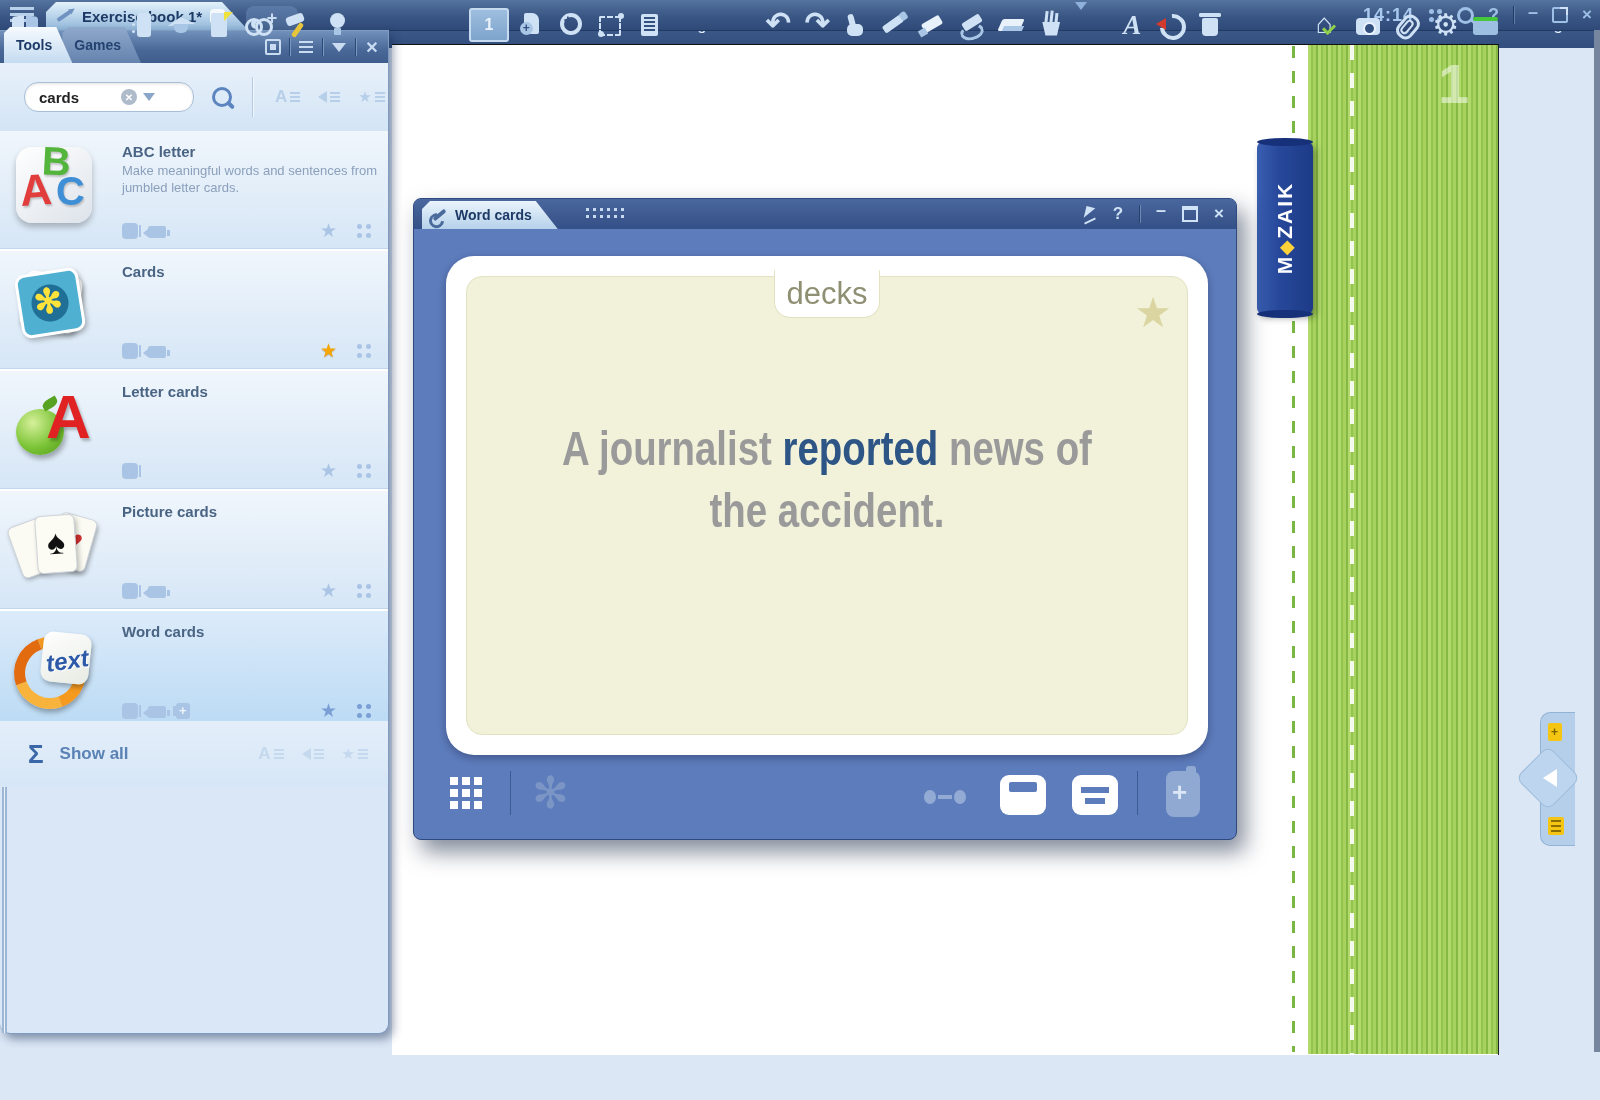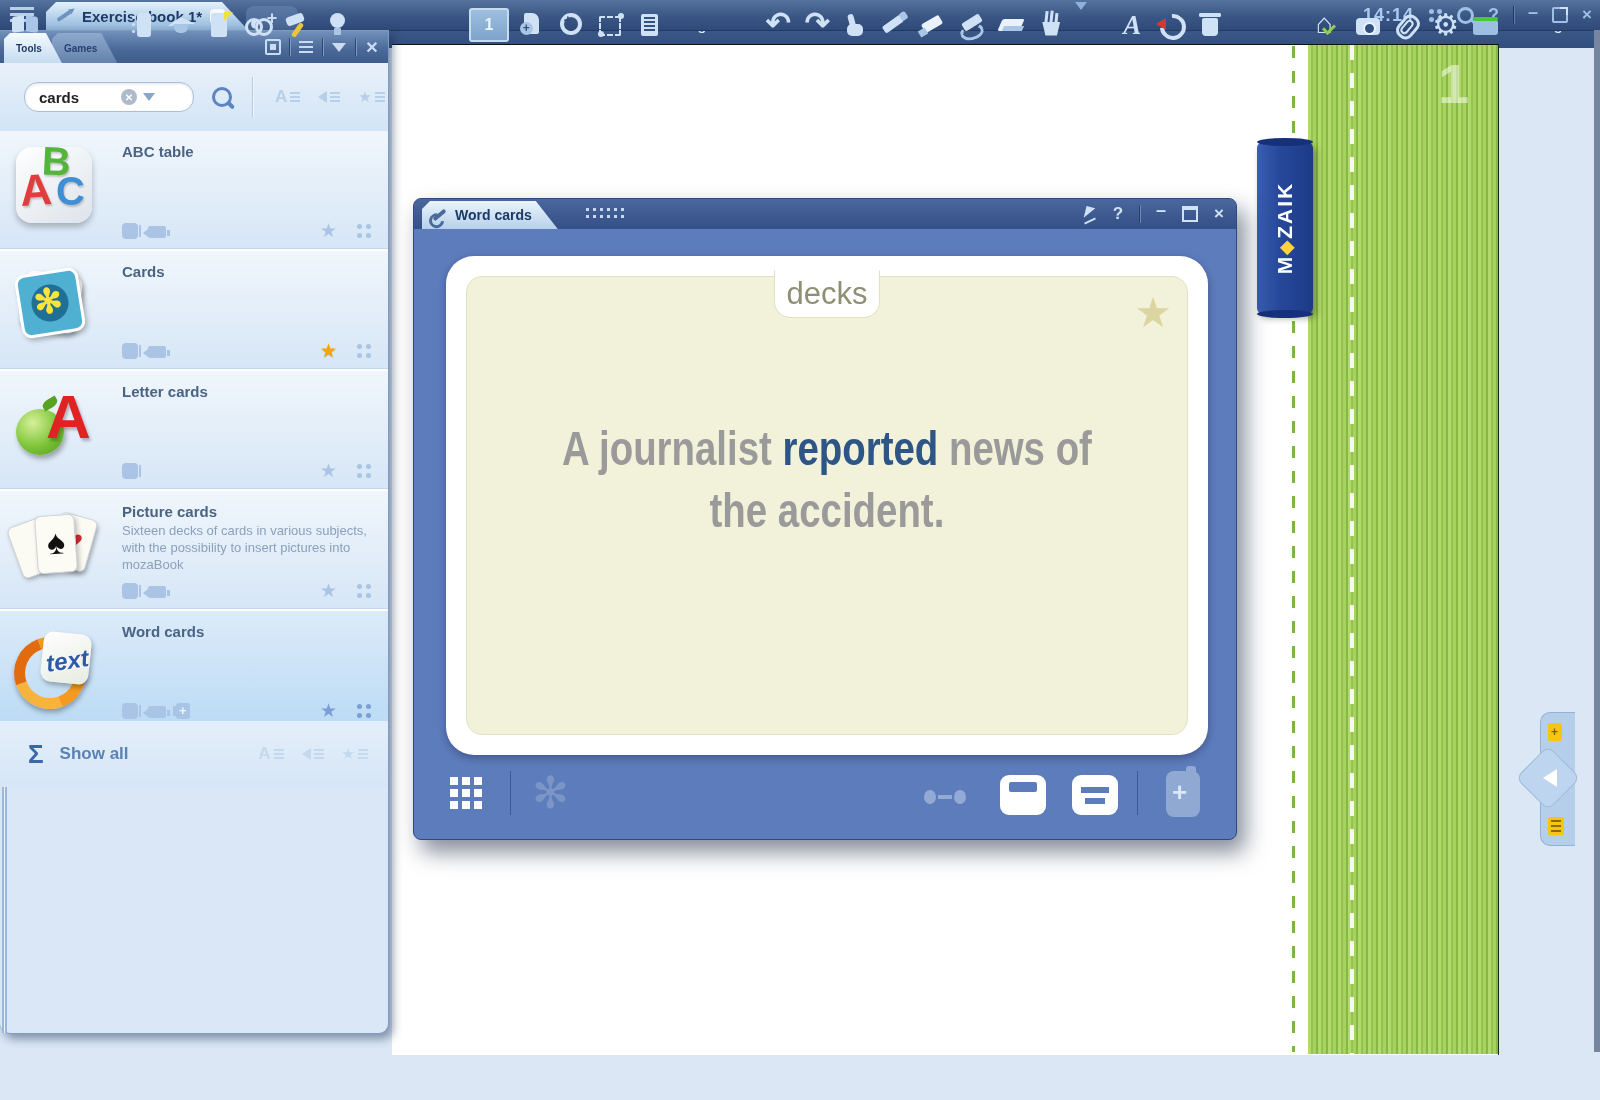--- a/index.html
+++ b/index.html
@@ -82,21 +82,21 @@
     background-size:10px 14px;background-position:3px 3px;background-repeat:no-repeat;}
 
   
   #sidebar{left:0;top:30px;width:388px;height:1002px;background:#d9e7f7;
     border:1px solid #7e9bc2;border-left:none;border-radius:0 0 10px 10px;
     box-shadow:4px 5px 10px rgba(20,40,80,.45);}
   #sidebar::before{content:"";position:absolute;left:2px;top:0;bottom:0;width:5px;
     background:linear-gradient(90deg,#9db6d4 0 2px,#ecf3fa 2px 3px,#9db6d4 3px 5px);}
   .sb-header{position:absolute;left:0;top:0;width:100%;height:32px;
     background:linear-gradient(#7190ba,#4a6897 60%,#3e5c8c);display:flex;align-items:flex-end;}
-  .sb-tab{height:30px;display:flex;align-items:center;padding:0 20px 0 12px;font-weight:bold;font-size:10px;
+  .sb-tab{height:36px;display:flex;align-items:center;padding:0 20px 0 12px;font-weight:bold;font-size:14px;
     clip-path:polygon(0 100%,0 6px,6px 0,calc(100% - 16px) 0,100% 100%);cursor:pointer;}
   .sb-tab.active{background:linear-gradient(#f5fafe,#c4dbf1);color:#1d3a66;margin-left:4px;z-index:2;}
   .sb-tab.inactive{background:linear-gradient(#8fa9cc,#6482ad);color:#24426f;margin-left:-10px;z-index:1;margin-top:40px;}
   .sbh-icons{margin-left:auto;display:flex;align-items:center;height:100%;gap:0;}
   .sbh-ic{width:32px;height:100%;display:flex;align-items:center;justify-content:center;color:#c9dcf2;
     cursor:pointer;}
   .sbh-div{width:1px;height:18px;background:#2c4a77;box-shadow:1px 0 0 #7c97bd;}
   .ic-winmode{width:12px;height:12px;border:2px solid #c9dcf2;border-radius:2px;display:flex;
     align-items:center;justify-content:center;}
   .ic-winmode::after{content:"";width:6px;height:6px;background:#c9dcf2;}
@@ -477,21 +477,22 @@
       </div>
     </div>
 
     <div id="sb-items">
         <div class="sb-item">
           <div class="art art-abc">
             <span class="l l1">A</span>
             <span class="l l2">B</span>
             <span class="l l3">C</span>
           </div>
-          <div class="itm-title">ABC table</div>
+          <div class="itm-title">ABC letter</div>
+          <div class="itm-desc">Make meaningful words and sentences from jumbled letter cards.</div>
           <div class="itm-acts">
             <span class="mini m-help"></span>
             <span class="mini m-video"></span>
           </div>
           <div class="itm-right">
             <span class="mini m-star">★</span>
             <span class="mini m-grid"></span>
           </div>
         </div>
         <div class="sb-item">
@@ -519,21 +520,20 @@
           <div class="itm-right">
             <span class="mini m-star">★</span>
             <span class="mini m-grid"></span>
           </div>
         </div>
         <div class="sb-item">
           <div class="art art-picture">
             <span class="l l1">♠</span>
           </div>
           <div class="itm-title">Picture cards</div>
-          <div class="itm-desc">Sixteen decks of cards in various subjects, with the possibility to insert pictures into mozaBook</div>
           <div class="itm-acts">
             <span class="mini m-help"></span>
             <span class="mini m-video"></span>
           </div>
           <div class="itm-right">
             <span class="mini m-star">★</span>
             <span class="mini m-grid"></span>
           </div>
         </div>
         <div class="sb-item selected">

